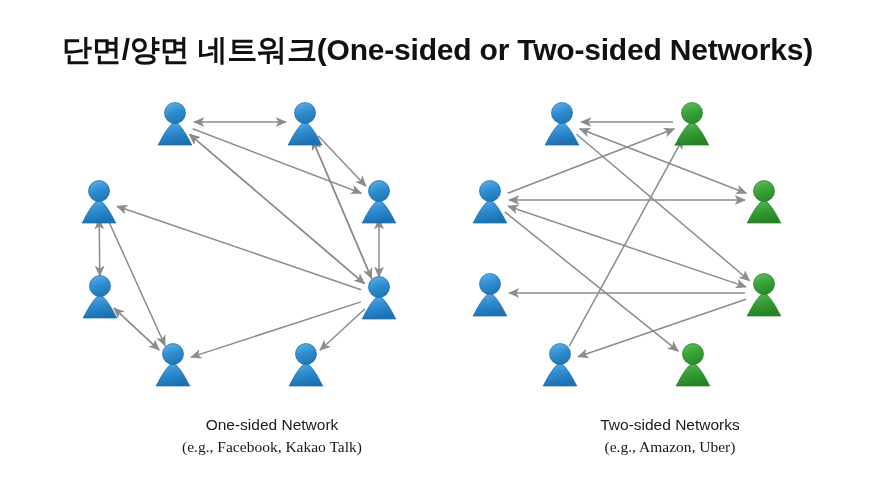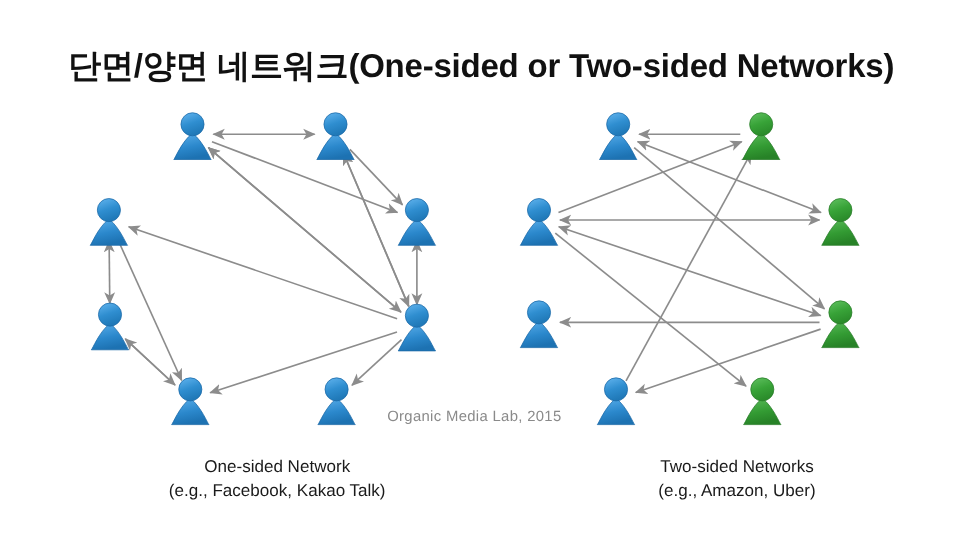--- a/index.html
+++ b/index.html
@@ -15,21 +15,21 @@
   #slide {
     position: relative;
     width: 875px;
     height: 503px;
     background: #ffffff;
     overflow: hidden;
   }
   #slide-title {
     position: absolute;
     left: 0;
-    top: 40px;
+    top: 30px;
     width: 875px;
     text-align: center;
     font-size: 30px;
     font-weight: bold;
     letter-spacing: -0.2px;
     color: #111111;
     white-space: nowrap;
   }
   #graph-layer {
     position: absolute;
@@ -40,31 +40,32 @@
   }
   .caption {
     position: absolute;
     text-align: center;
     font-size: 15.5px;
     line-height: 1.45;
     color: #1a1a1a;
     white-space: nowrap;
   }
   #caption-left {
-    left: 32px;
+    left: 52px;
     top: 414px;
     width: 440px;
   }
   #caption-right {
     left: 460px;
     top: 414px;
     width: 420px;
   }
   .caption .cap-line2 {
     display: block;
+    font-family: Liberation Serif, serif;
   }
   #watermark {
     position: absolute;
     left: 352px;
     top: 371px;
     font-size: 13.5px;
     color: #8a8a8a;
     letter-spacing: 0.3px;
     white-space: nowrap;
     font-family: "Liberation Sans", sans-serif;
@@ -199,21 +200,20 @@
           <path d="M 560 362 C 570.2 370.16 575.64 385 577 386 L 543 386 C 544.36 385 549.8 370.16 560 362 Z" fill="url(#gradBlueBody)" stroke="#1b6aa8" stroke-width="0.7"></path>
           <circle cx="560" cy="354" r="10.5" fill="url(#gradBlueHead)" stroke="#1b6aa8" stroke-width="0.7"></circle>
         </g>
         <g>
           <path d="M 693 362 C 703.2 370.16 708.64 385 710 386 L 676 386 C 677.36 385 682.8 370.16 693 362 Z" fill="url(#gradGreenBody)" stroke="#2a7d2a" stroke-width="0.7"></path>
           <circle cx="693" cy="354" r="10.5" fill="url(#gradGreenHead)" stroke="#2a7d2a" stroke-width="0.7"></circle>
         </g>
       </g>
   </svg>
 
-  <div id="watermark">Organic Media Lab, 2015</div>
 
   <div id="caption-left" class="caption">
     <span>One-sided Network</span>
     <span class="cap-line2">(e.g., Facebook, Kakao Talk)</span>
   </div>
 
   <div id="caption-right" class="caption">
     <span>Two-sided Networks</span>
     <span class="cap-line2">(e.g., Amazon, Uber)</span>
   </div>

